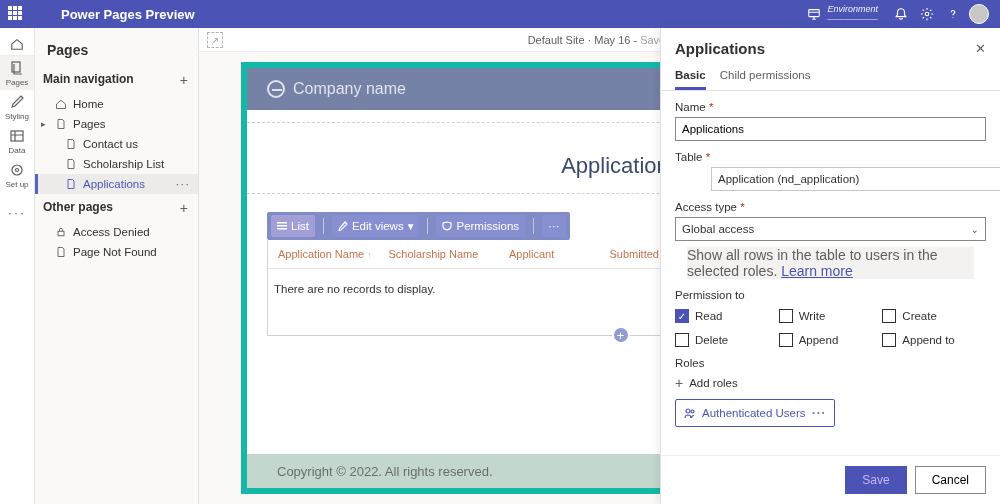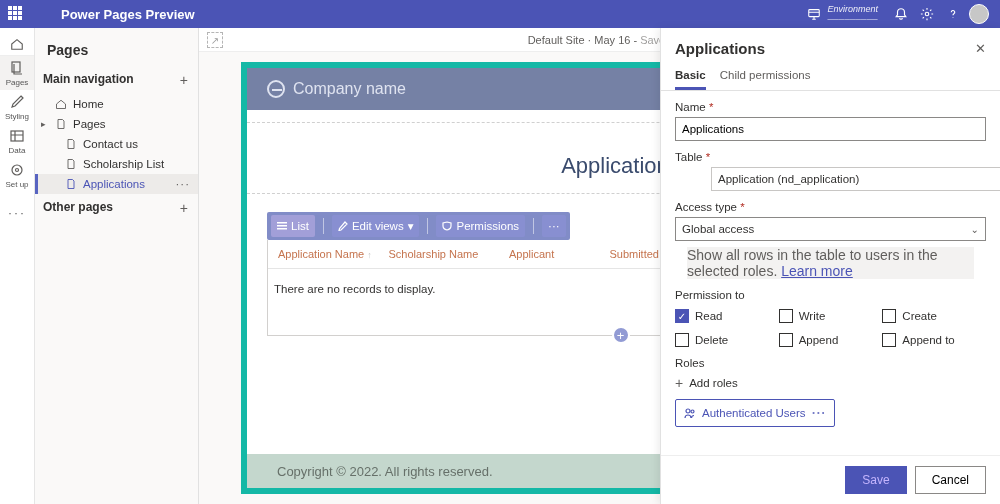--- a/index.html
+++ b/index.html
@@ -223,20 +223,35 @@
             <path d="M4 2h6l2 2v10H4z"></path>
           </svg>
           <span style="color:#4b54b5">Applications</span>
           <span class="more">···</span>
         </li>
     </ul>
     <div class="sect">
       <span>Other pages</span>
       <span class="plus">+</span>
     </div>
+    <ul class="tree">
+      <li>
+          <svg class="ficon" viewBox="0 0 16 16" fill="none" stroke="#605e5c" stroke-width="1.2">
+            <rect x="4" y="7" width="8" height="6"></rect>
+            <path d="M6 7V5a2 2 0 0 1 4 0v2"></path>
+          </svg>
+          <span>Access Denied</span>
+        </li>
+      <li>
+          <svg class="ficon" viewBox="0 0 16 16" fill="none" stroke="#605e5c" stroke-width="1.2">
+            <path d="M4 2h6l2 2v10H4z"></path>
+          </svg>
+          <span>Page Not Found</span>
+        </li>
+    </ul>
   </div>
 
   <div class="canvas-wrap">
     <div class="canvas-top">
       <div class="dashbox">↗</div>
       <span>Default Site</span>&nbsp;·&nbsp;
       <span>May 16</span>&nbsp;-&nbsp;
       <span class="state">Saved</span>
     </div>
     <div class="canvas">

